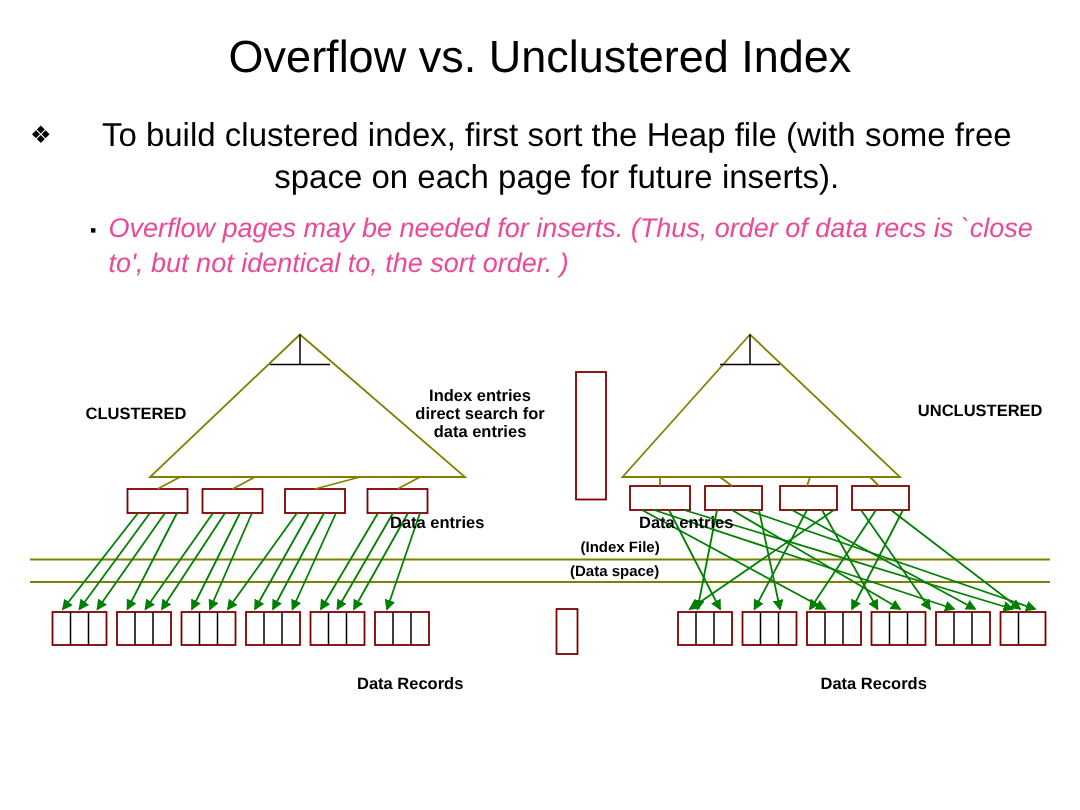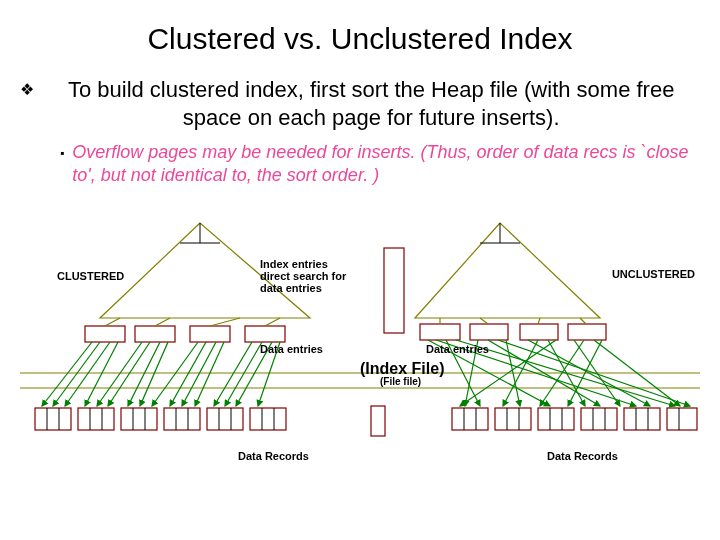--- a/index.html
+++ b/index.html
@@ -9,39 +9,39 @@
   .bullet1 { display: flex; align-items: flex-start; margin-top: 20px; }
   .bullet1 .mark { color: #000; font-size: 16px; margin-right: 8px; margin-top: 4px; flex: 0 0 auto; }
   .bullet1 .txt { font-size: 22px; line-height: 1.25; color: #000; text-align: center; }
   .bullet2 { display: flex; align-items: flex-start; margin-top: 10px; margin-left: 40px; }
   .bullet2 .mark { color: #000; font-size: 12px; margin-right: 8px; margin-top: 5px; flex: 0 0 auto; }
   .bullet2 .txt { font-size: 18px; line-height: 1.3; color: #ec4899; font-style: italic; }
   .diagram { position: relative; width: 680px; height: 300px; margin: 0 auto; }
   .lbl { position: absolute; font-size: 11px; font-weight: bold; color: #000; line-height: 1.1; }
   .lbl-clustered { left: 5px; top: 82px; margin-left: 32px; }
   .lbl-unclustered { right: 5px; top: 80px; }
-  .lbl-idx { left: 240px; top: 70px; width: 120px; }
+  .lbl-idx { left: 240px; top: 70px; width: 120px; text-align: center; }
   .lbl-de-left { left: 240px; top: 155px; font-weight: bold; }
   .lbl-de-right { left: 406px; top: 155px; font-weight: bold; }
-  .lbl-if { left: 340px; top: 172px; font-size: 16px; }
+  .lbl-if { left: 367px; top: 172px; font-size: 10px; }
   .lbl-df { left: 360px; top: 188px; font-size: 10px; }
   .lbl-dr-left { left: 218px; top: 262px; font-weight: bold; }
   .lbl-dr-right { left: 527px; top: 262px; font-weight: bold; }
   svg { position: absolute; top: 0; left: 0; }
   .green-stroke { stroke: #008000; stroke-width: 1.2; fill: none; }
   .green-fill { fill: #008000; }
   .olive-stroke { stroke: #808000; stroke-width: 1.2; fill: none; }
   .maroon-box { stroke: #800000; stroke-width: 1.2; fill: #fff; }
   .black-line { stroke: #000; stroke-width: 1; fill: none; }
 </style>
 </head>
 <body>
 
 <div class="slide">
-  <h1 class="title">Clustered vs. Unclustered Index</h1>
+  <h1 class="title">Overflow vs. Unclustered Index</h1>
 
   <div class="bullet1">
     <span class="mark">❖</span>
     <span class="txt">To build clustered index, first sort the Heap file (with some free space on each page for future inserts).</span>
   </div>
 
   <div class="bullet2">
     <span class="mark">▪</span>
     <span class="txt">Overflow pages may be needed for inserts.  (Thus, order of data recs is `close to', but not identical to, the sort order. )</span>
   </div>
@@ -182,18 +182,18 @@
     </svg>
 
     <div class="lbl lbl-clustered">CLUSTERED</div>
     <div class="lbl lbl-unclustered">UNCLUSTERED</div>
     <div class="lbl lbl-idx" style="white-space:pre-line;">Index entries
 direct search for
 data entries</div>
     <div class="lbl lbl-de-left">Data entries</div>
     <div class="lbl lbl-de-right">Data entries</div>
     <div class="lbl lbl-if">(Index File)</div>
-    <div class="lbl lbl-df">(File file)</div>
+    <div class="lbl lbl-df">(Data space)</div>
     <div class="lbl lbl-dr-left">Data Records</div>
     <div class="lbl lbl-dr-right">Data Records</div>
   </div>
 
 </div>
 
 </body></html>

